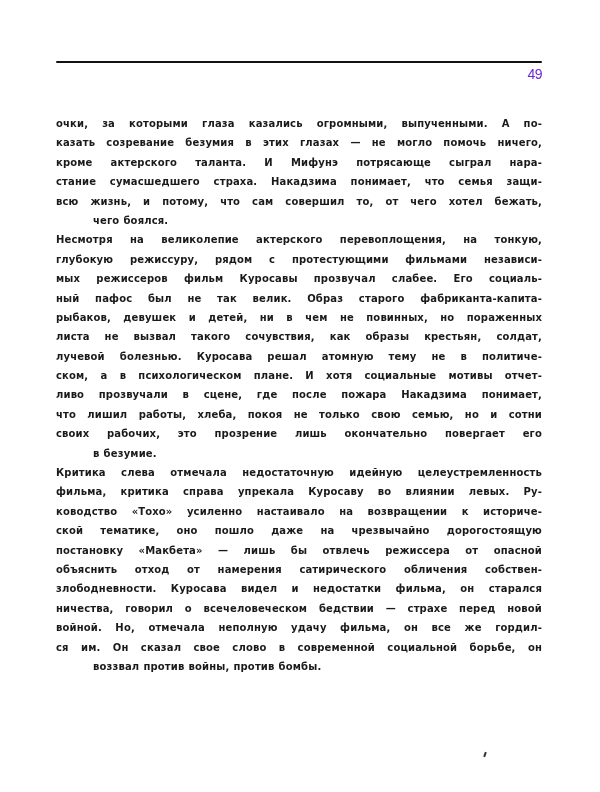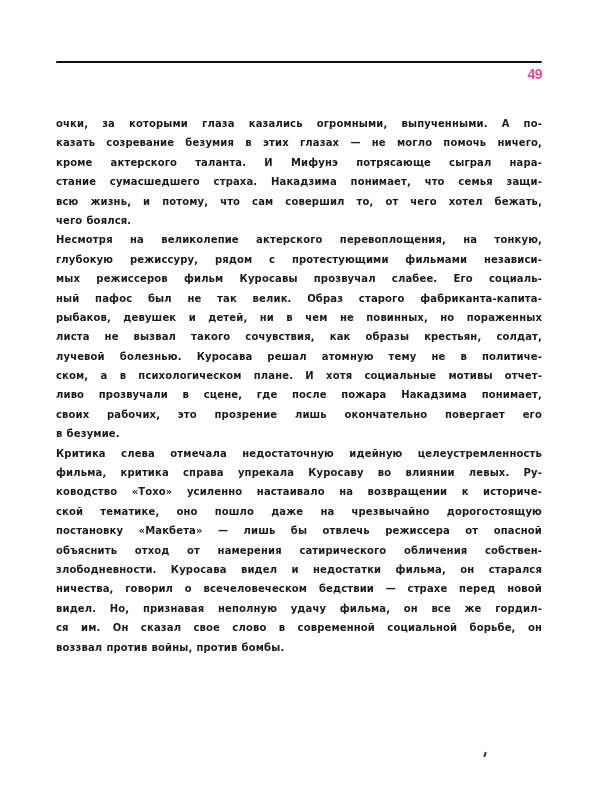--- a/index.html
+++ b/index.html
@@ -22,24 +22,24 @@
       width: 486px;
       height: 2px;
       background: #111;
       border-radius: 1px;
     }
     .page-number {
       position: absolute;
       top: 66px;
       right: 58px;
       font-family: "Liberation Sans", sans-serif;
-      font-weight: bold;
+      font-weight: normal;
       font-size: 14px;
       letter-spacing: -0.5px;
-      color: #ec4899;
+      color: #6d28d9;
     }
     .body-text {
       position: absolute;
       left: 56px;
       top: 114px;
       width: 486px;
       font-size: 10px;
       font-weight: bold;
       line-height: 19.4px;
       letter-spacing: 0.15px;
@@ -51,20 +51,21 @@
     .line {
       display: block;
       text-align: justify;
       text-align-last: justify;
       white-space: nowrap;
       height: 19.4px;
       overflow: visible;
     }
     .line.last {
       text-align-last: left;
+      margin-left: 37px;
     }
     .speck {
       position: absolute;
       left: 484px;
       top: 752px;
       width: 2px;
       height: 5px;
       background: #333;
       transform: rotate(20deg);
     }
@@ -87,31 +88,32 @@
   <div class="paragraph">
     <span class="line">Несмотря на великолепие актерского перевоплощения, на тонкую,</span>
     <span class="line">глубокую режиссуру, рядом с протестующими фильмами независи-</span>
     <span class="line">мых режиссеров  фильм Куросавы прозвучал слабее. Его социаль-</span>
     <span class="line">ный пафос был не так велик. Образ старого фабриканта-капита-</span>
     <span class="line">рыбаков, девушек и детей, ни в чем не повинных, но пораженных</span>
     <span class="line">листа не вызвал такого сочувствия, как образы крестьян,  солдат,</span>
     <span class="line">лучевой болезнью. Куросава решал атомную тему не в политиче-</span>
     <span class="line">ском, а в психологическом плане. И хотя социальные мотивы отчет-</span>
     <span class="line">ливо прозвучали в сцене, где после пожара Накадзима понимает,</span>
+    <span class="line">что лишил работы, хлеба, покоя не только свою семью, но и сотни</span>
     <span class="line">своих рабочих, это прозрение лишь окончательно повергает его</span>
     <span class="line last">в безумие.</span>
   </div>
   <div class="paragraph">
     <span class="line">Критика слева отмечала недостаточную идейную целеустремленность</span>
     <span class="line">фильма, критика справа упрекала Куросаву во влиянии левых. Ру-</span>
     <span class="line">ководство «Тохо» усиленно настаивало на возвращении к историче-</span>
     <span class="line">ской тематике, оно пошло даже на чрезвычайно  дорогостоящую</span>
     <span class="line">постановку «Макбета» — лишь бы отвлечь режиссера от  опасной</span>
     <span class="line">объяснить отход от намерения сатирического обличения  собствен-</span>
     <span class="line">злободневности. Куросава видел и недостатки фильма, он старался</span>
     <span class="line">ничества, говорил о всечеловеческом бедствии — страхе перед новой</span>
-    <span class="line">видел. Но, признавая неполную удачу фильма, он все же гордил-</span>
+    <span class="line">войной. Но, отмечала неполную удачу фильма, он все же гордил-</span>
     <span class="line">ся им. Он сказал свое слово в современной социальной борьбе, он</span>
     <span class="line last">воззвал против войны, против бомбы.</span>
   </div>
 </div>
 
 <div class="speck"></div>
 
 </body></html>

